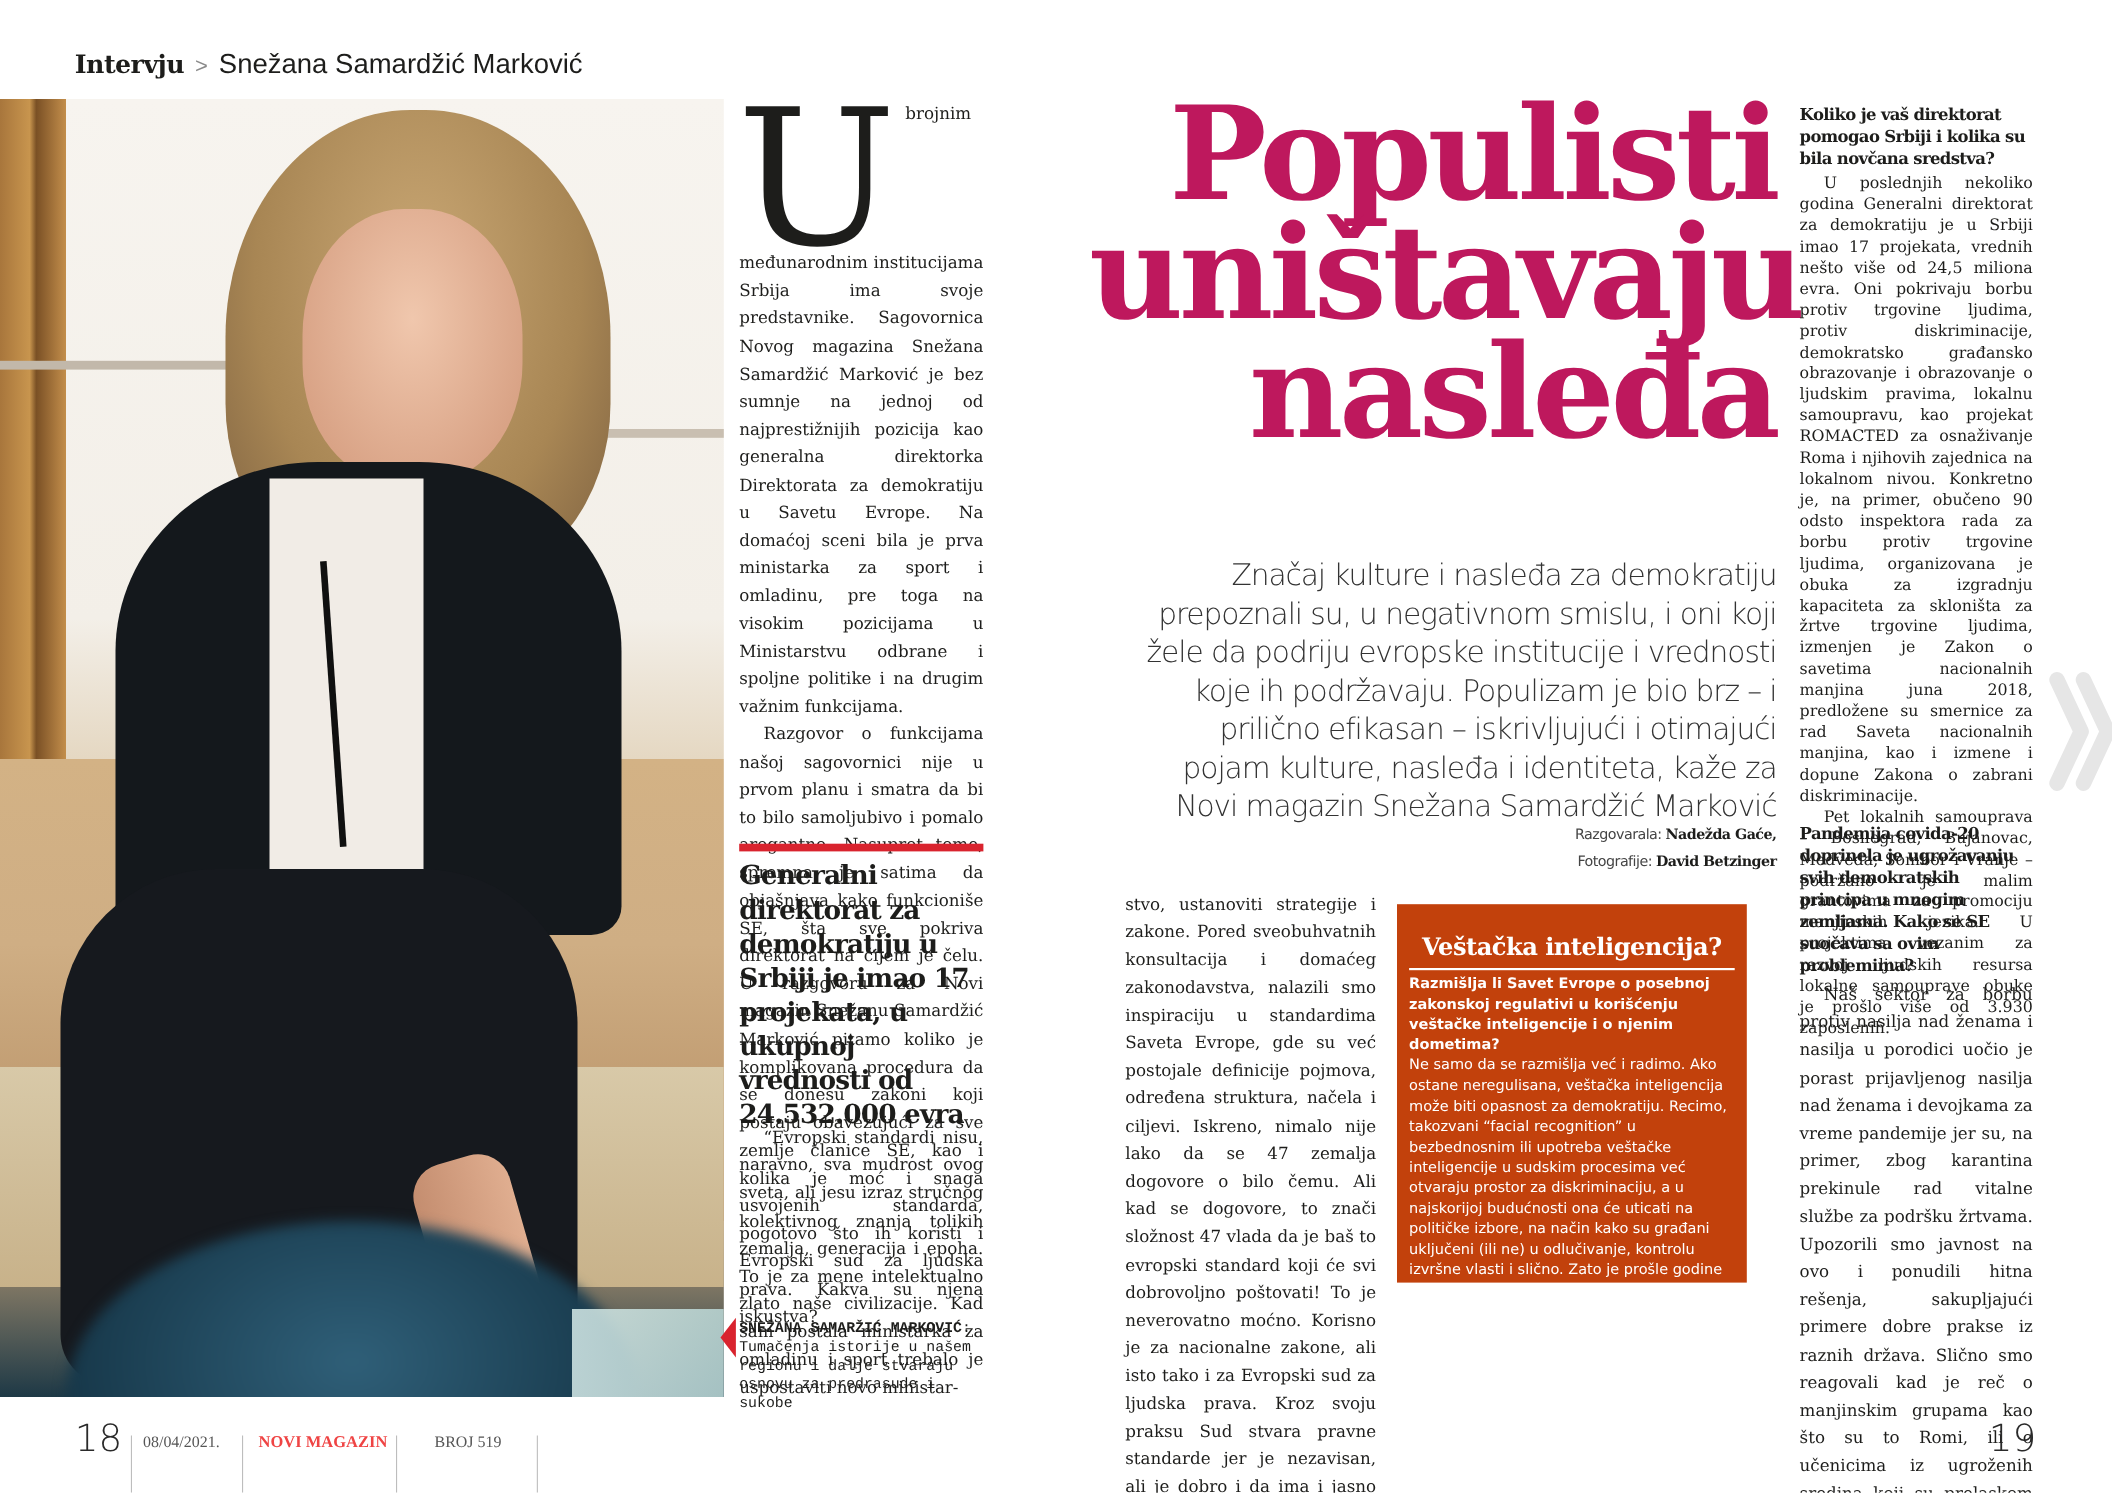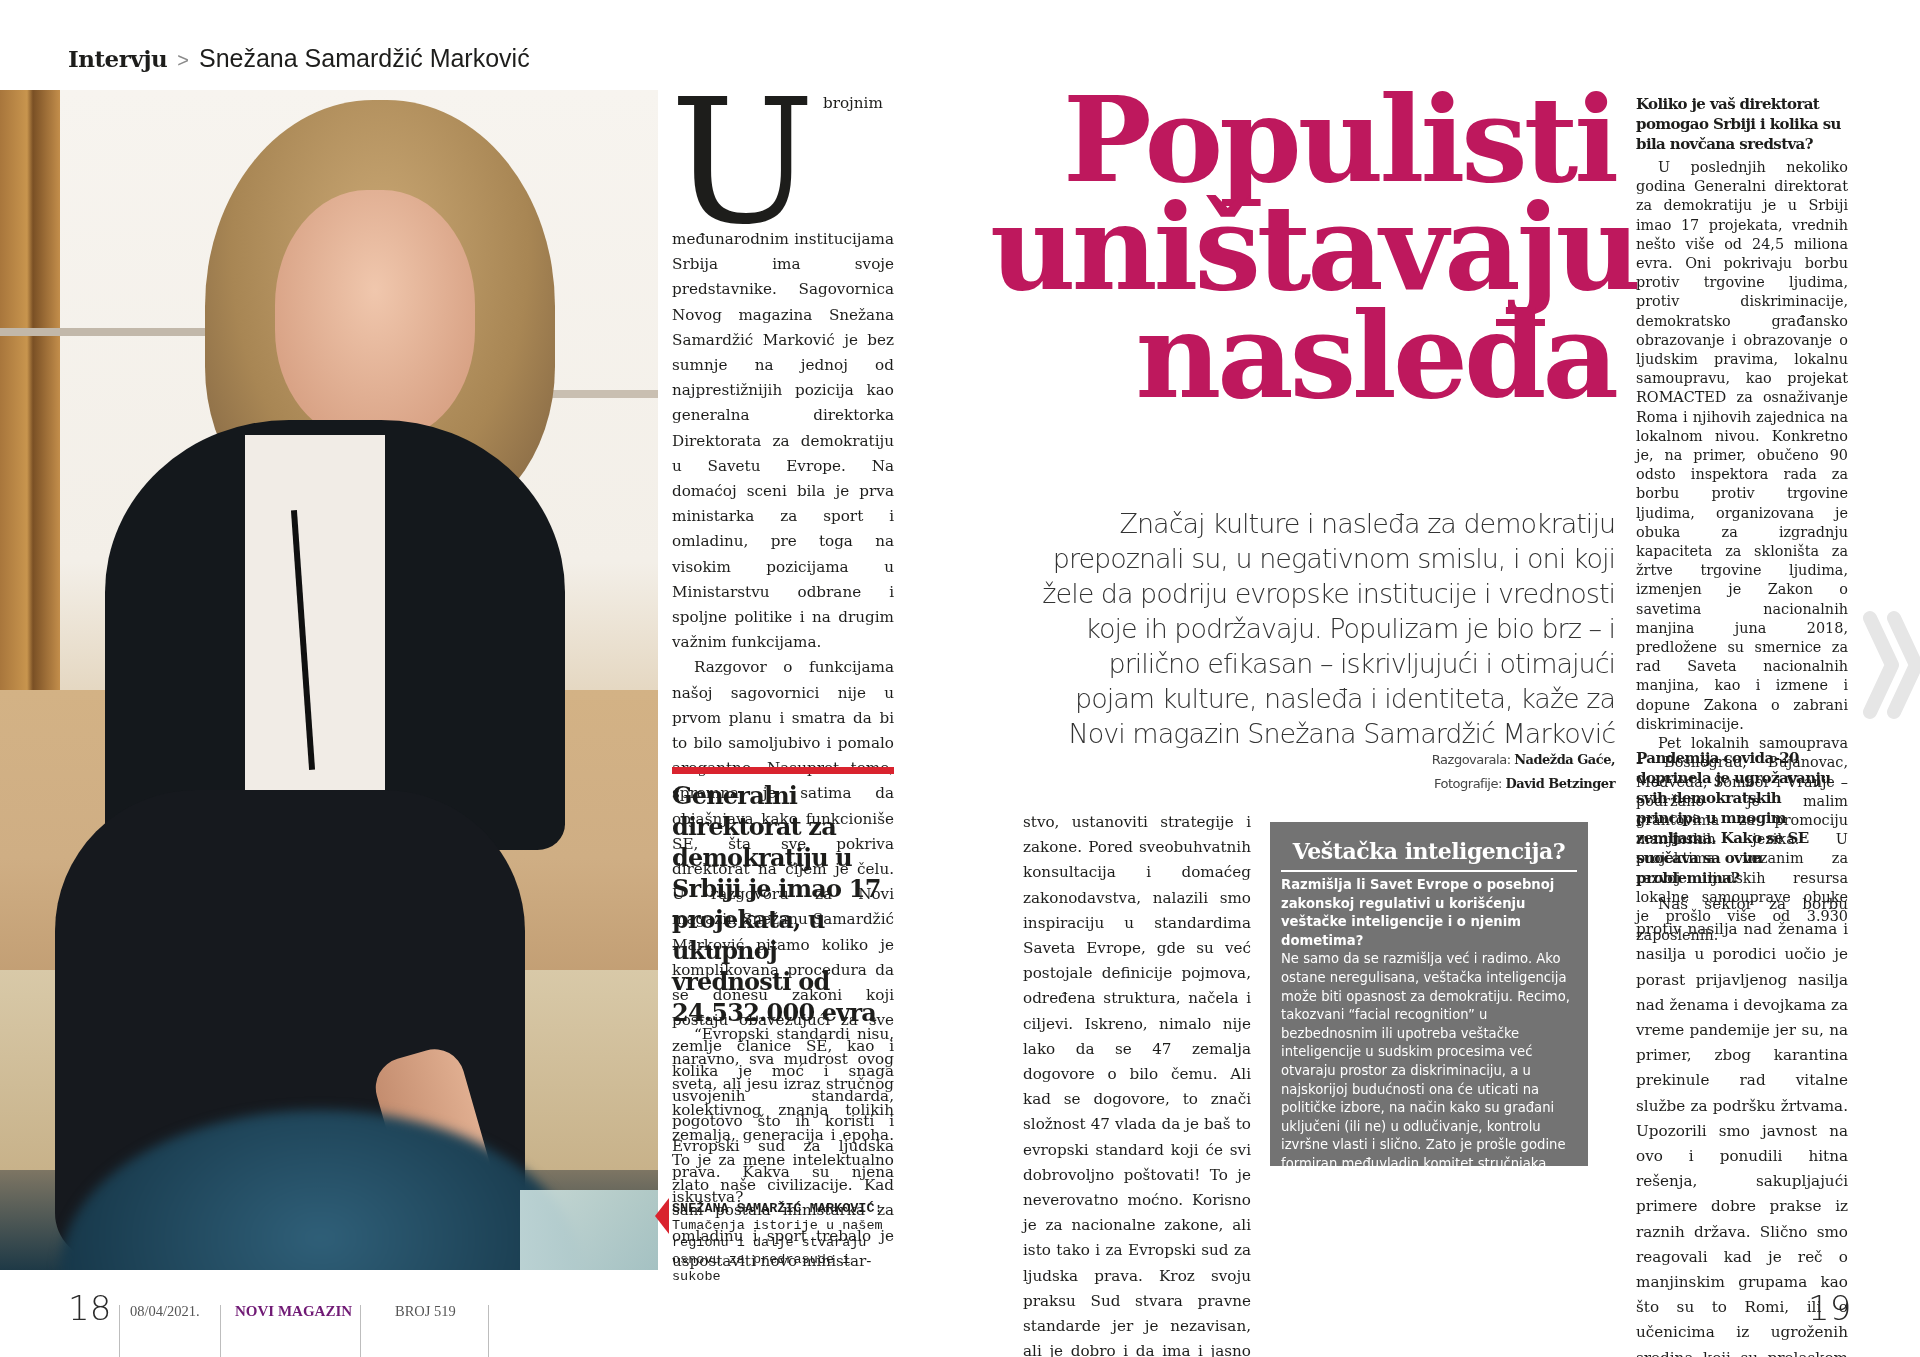--- a/index.html
+++ b/index.html
@@ -53,39 +53,39 @@
   .headline { left:990px; top:86px; width:625px; text-align:right; font-family:"DejaVu Serif", serif; font-weight:bold; font-size:118px; line-height:108px; letter-spacing:-4px; color:#be185d; }
   .headline div { white-space:nowrap; }
 
   .deck { left:1030px; top:506px; width:585px; text-align:right; font-family:"DejaVu Sans", sans-serif; font-weight:200; font-size:27px; line-height:35px; letter-spacing:-1px; color:#333; }
   .credits { left:1200px; top:748px; width:415px; text-align:right; font-family:"DejaVu Sans", sans-serif; font-size:13px; line-height:24px; color:#444; letter-spacing:-0.5px; }
   .credits b { font-family:"DejaVu Serif", serif; font-weight:bold; color:#1d1d1b; }
 
   .col-mid { left:1023px; top:810px; width:228px; }
 
   
-  .aibox { left:1270px; top:822px; width:318px; height:344px; background:#737373; color:#ffffff; box-sizing:border-box; padding:14px 11px 0 11px; }
+  .aibox { left:1270px; top:822px; width:318px; height:344px; background:#c2410c; color:#ffffff; box-sizing:border-box; padding:24px 11px 0 11px; }
   .aibox .ttl { font-family:"DejaVu Serif", serif; font-weight:bold; font-size:22px; text-align:center; line-height:30px; letter-spacing:-0.5px; padding-bottom:4px; border-bottom:2px solid #ffffff; margin-bottom:4px; }
   .aibox .q { font-family:"DejaVu Sans", sans-serif; font-weight:bold; font-size:13.2px; line-height:18.6px; }
   .aibox .a { font-family:"DejaVu Sans", sans-serif; font-size:13.2px; line-height:18.6px; }
 
   
   .col-right { left:1636px; top:94px; width:212px; }
   .q-head { font-family:"DejaVu Serif", serif; font-weight:bold; font-size:15px; line-height:20px; letter-spacing:-0.6px; text-align:left; margin-bottom:4px; }
   .col-right .col { font-size:14.4px; line-height:19.2px; }
   .col-right2 { left:1636px; top:748px; width:212px; }
 
   .chev { left:1862px; top:610px; width:60px; height:110px; }
 
   
   .pgnum { font-family:"DejaVu Sans", sans-serif; font-weight:200; font-size:34px; color:#2a2a2a; top:1288px; }
   .pg-left { left:68px; }
   .pg-right { left:1808px; }
   .foot { top:1303px; font-family:Liberation Serif, serif; font-size:14.5px; color:#555; white-space:nowrap; }
-  .foot.bold { font-weight:bold; color:#701a75; font-size:15px; }
+  .foot.bold { font-weight:bold; color:#ef4444; font-size:15px; }
   .vline { top:1305px; width:1px; height:52px; background:#bdbdbd; }
 </style>
 </head>
 <body>
 
 <div class="abs crumb">
   <span class="sec">Intervju</span><span class="sep">&gt;</span><span class="name">Snežana Samardžić Marković</span>
 </div>
 
 <div class="abs photo" role="img" aria-label="Portrait of Snežana Samardžić Marković seated on a sofa">

